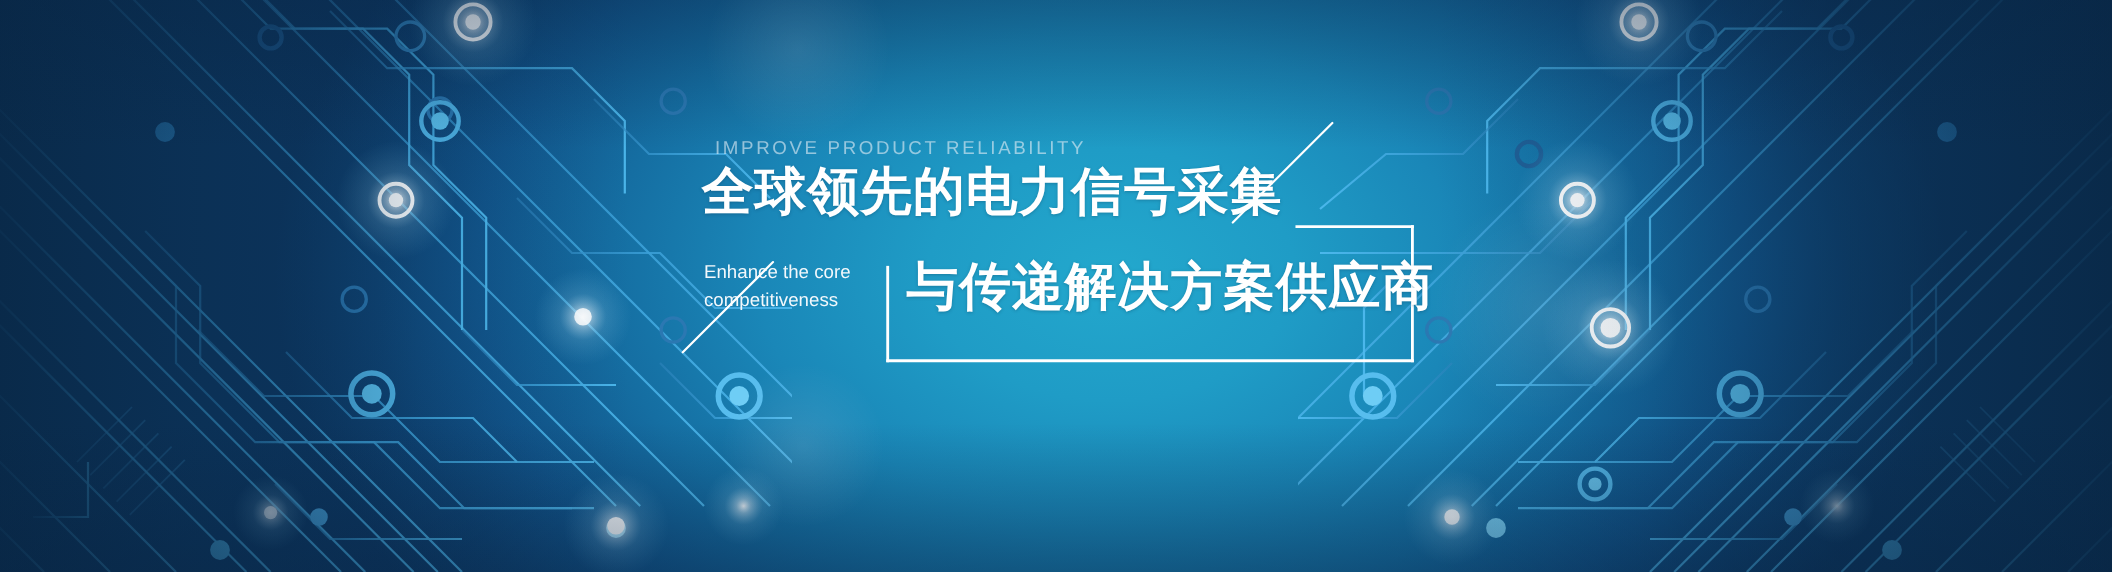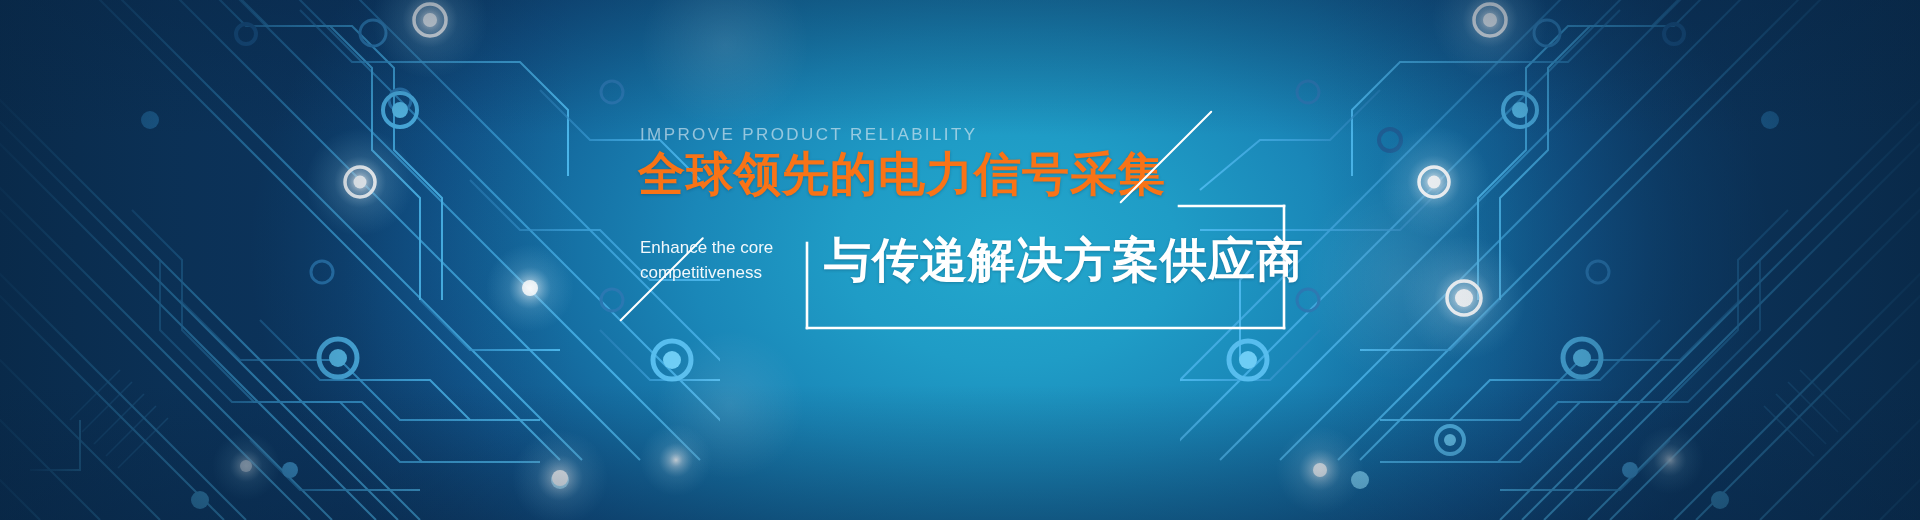--- a/index.html
+++ b/index.html
@@ -42,30 +42,30 @@
   .pcb.right{right:0;width:740px;}
   .pcb svg{display:block;width:100%;height:100%;}
 
   
   .glow{position:absolute;border-radius:50%;pointer-events:none;}
 
   
   .copy{position:absolute;left:640px;top:120px;width:700px;height:230px;}
 
   .eyebrow{
-    position:absolute;left:0;top:5px;
+    position:absolute;left:10px;top:5px;
     font-size:17px;letter-spacing:2.4px;
     color:rgba(226,238,246,.62);
     font-weight:400;white-space:nowrap;
   }
 
   .h1{
     position:absolute;left:-2px;top:30px;
     font-size:47px;line-height:1;
-    color:#f97316;font-weight:700;
+    color:#ffffff;font-weight:700;
     letter-spacing:1px;white-space:nowrap;
     text-shadow:0 1px 3px rgba(6,40,70,.28);
   }
 
   .h2{
     position:absolute;left:184px;top:116px;
     font-size:47px;line-height:1;
     color:#ffffff;font-weight:700;
     letter-spacing:1px;white-space:nowrap;
     text-shadow:0 1px 3px rgba(6,40,70,.28);

